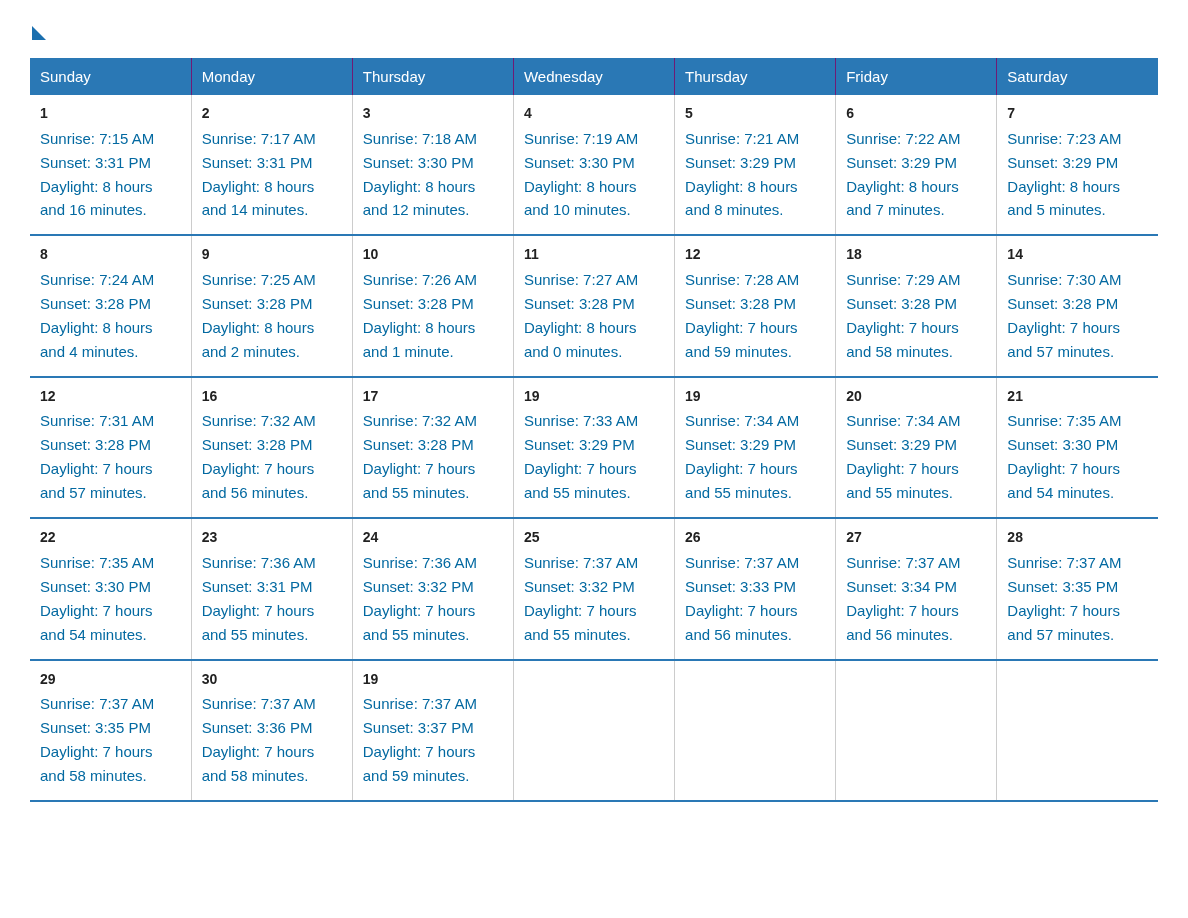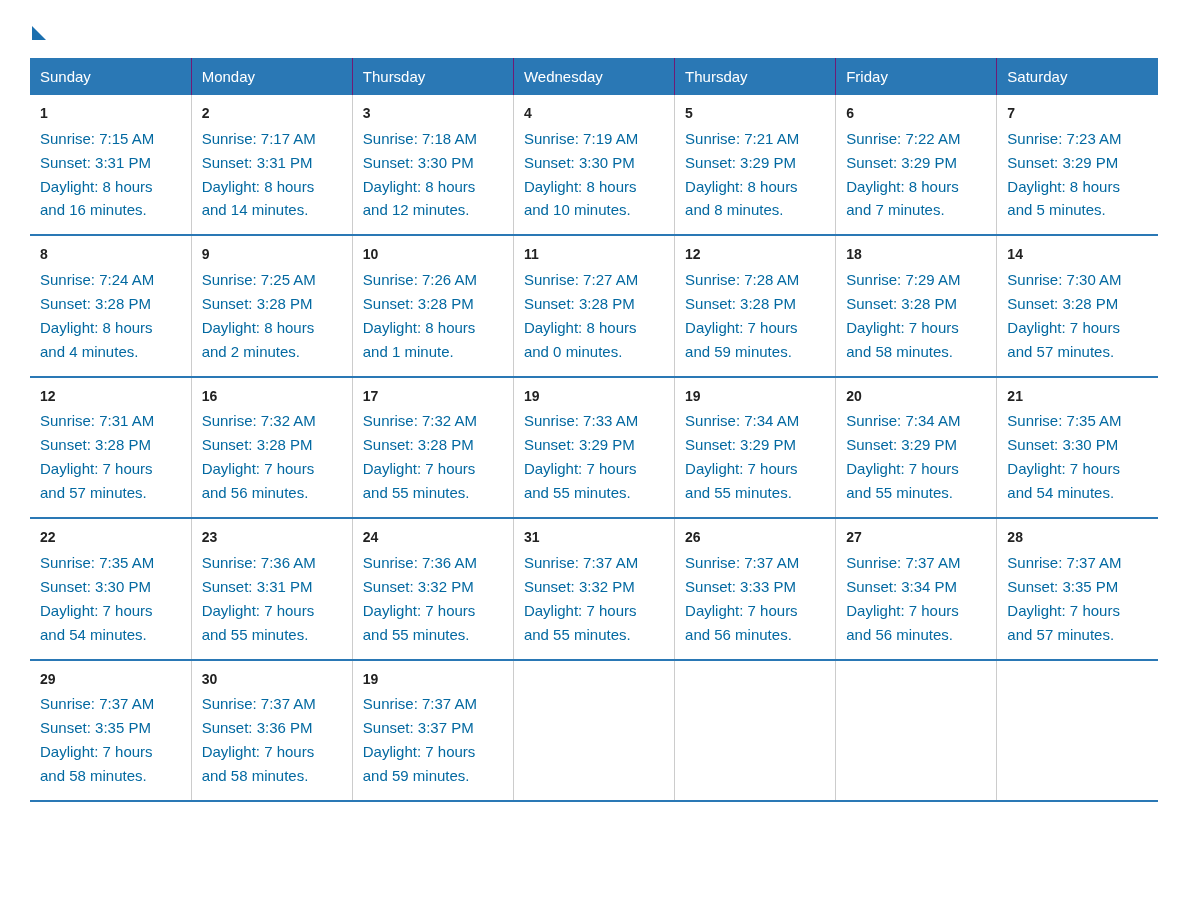--- a/index.html
+++ b/index.html
@@ -156,21 +156,21 @@
         <td><span class="day-num">17</span><span class="day-info">Sunrise: 7:32 AM<br>Sunset: 3:28 PM<br>Daylight: 7 hours and 55 minutes.</span></td>
         <td><span class="day-num">19</span><span class="day-info">Sunrise: 7:33 AM<br>Sunset: 3:29 PM<br>Daylight: 7 hours and 55 minutes.</span></td>
         <td><span class="day-num">19</span><span class="day-info">Sunrise: 7:34 AM<br>Sunset: 3:29 PM<br>Daylight: 7 hours and 55 minutes.</span></td>
         <td><span class="day-num">20</span><span class="day-info">Sunrise: 7:34 AM<br>Sunset: 3:29 PM<br>Daylight: 7 hours and 55 minutes.</span></td>
         <td><span class="day-num">21</span><span class="day-info">Sunrise: 7:35 AM<br>Sunset: 3:30 PM<br>Daylight: 7 hours and 54 minutes.</span></td>
       </tr>
       <tr>
         <td><span class="day-num">22</span><span class="day-info">Sunrise: 7:35 AM<br>Sunset: 3:30 PM<br>Daylight: 7 hours and 54 minutes.</span></td>
         <td><span class="day-num">23</span><span class="day-info">Sunrise: 7:36 AM<br>Sunset: 3:31 PM<br>Daylight: 7 hours and 55 minutes.</span></td>
         <td><span class="day-num">24</span><span class="day-info">Sunrise: 7:36 AM<br>Sunset: 3:32 PM<br>Daylight: 7 hours and 55 minutes.</span></td>
-        <td><span class="day-num">31</span><span class="day-info">Sunrise: 7:37 AM<br>Sunset: 3:32 PM<br>Daylight: 7 hours and 55 minutes.</span></td>
+        <td><span class="day-num">25</span><span class="day-info">Sunrise: 7:37 AM<br>Sunset: 3:32 PM<br>Daylight: 7 hours and 55 minutes.</span></td>
         <td><span class="day-num">26</span><span class="day-info">Sunrise: 7:37 AM<br>Sunset: 3:33 PM<br>Daylight: 7 hours and 56 minutes.</span></td>
         <td><span class="day-num">27</span><span class="day-info">Sunrise: 7:37 AM<br>Sunset: 3:34 PM<br>Daylight: 7 hours and 56 minutes.</span></td>
         <td><span class="day-num">28</span><span class="day-info">Sunrise: 7:37 AM<br>Sunset: 3:35 PM<br>Daylight: 7 hours and 57 minutes.</span></td>
       </tr>
       <tr>
         <td><span class="day-num">29</span><span class="day-info">Sunrise: 7:37 AM<br>Sunset: 3:35 PM<br>Daylight: 7 hours and 58 minutes.</span></td>
         <td><span class="day-num">30</span><span class="day-info">Sunrise: 7:37 AM<br>Sunset: 3:36 PM<br>Daylight: 7 hours and 58 minutes.</span></td>
         <td><span class="day-num">19</span><span class="day-info">Sunrise: 7:37 AM<br>Sunset: 3:37 PM<br>Daylight: 7 hours and 59 minutes.</span></td>
         <td class="empty-cell"></td>
         <td class="empty-cell"></td>

